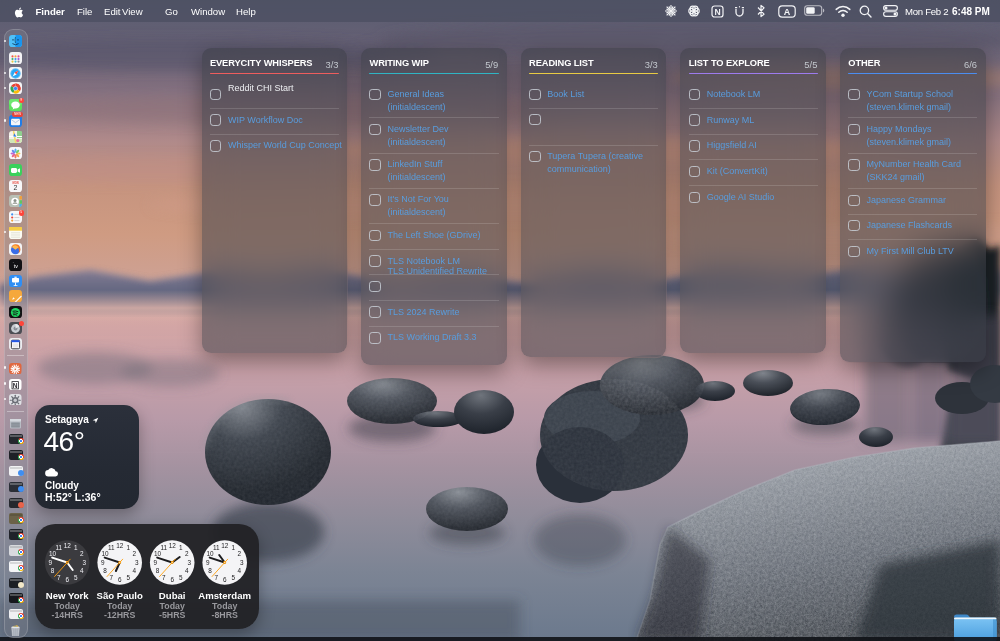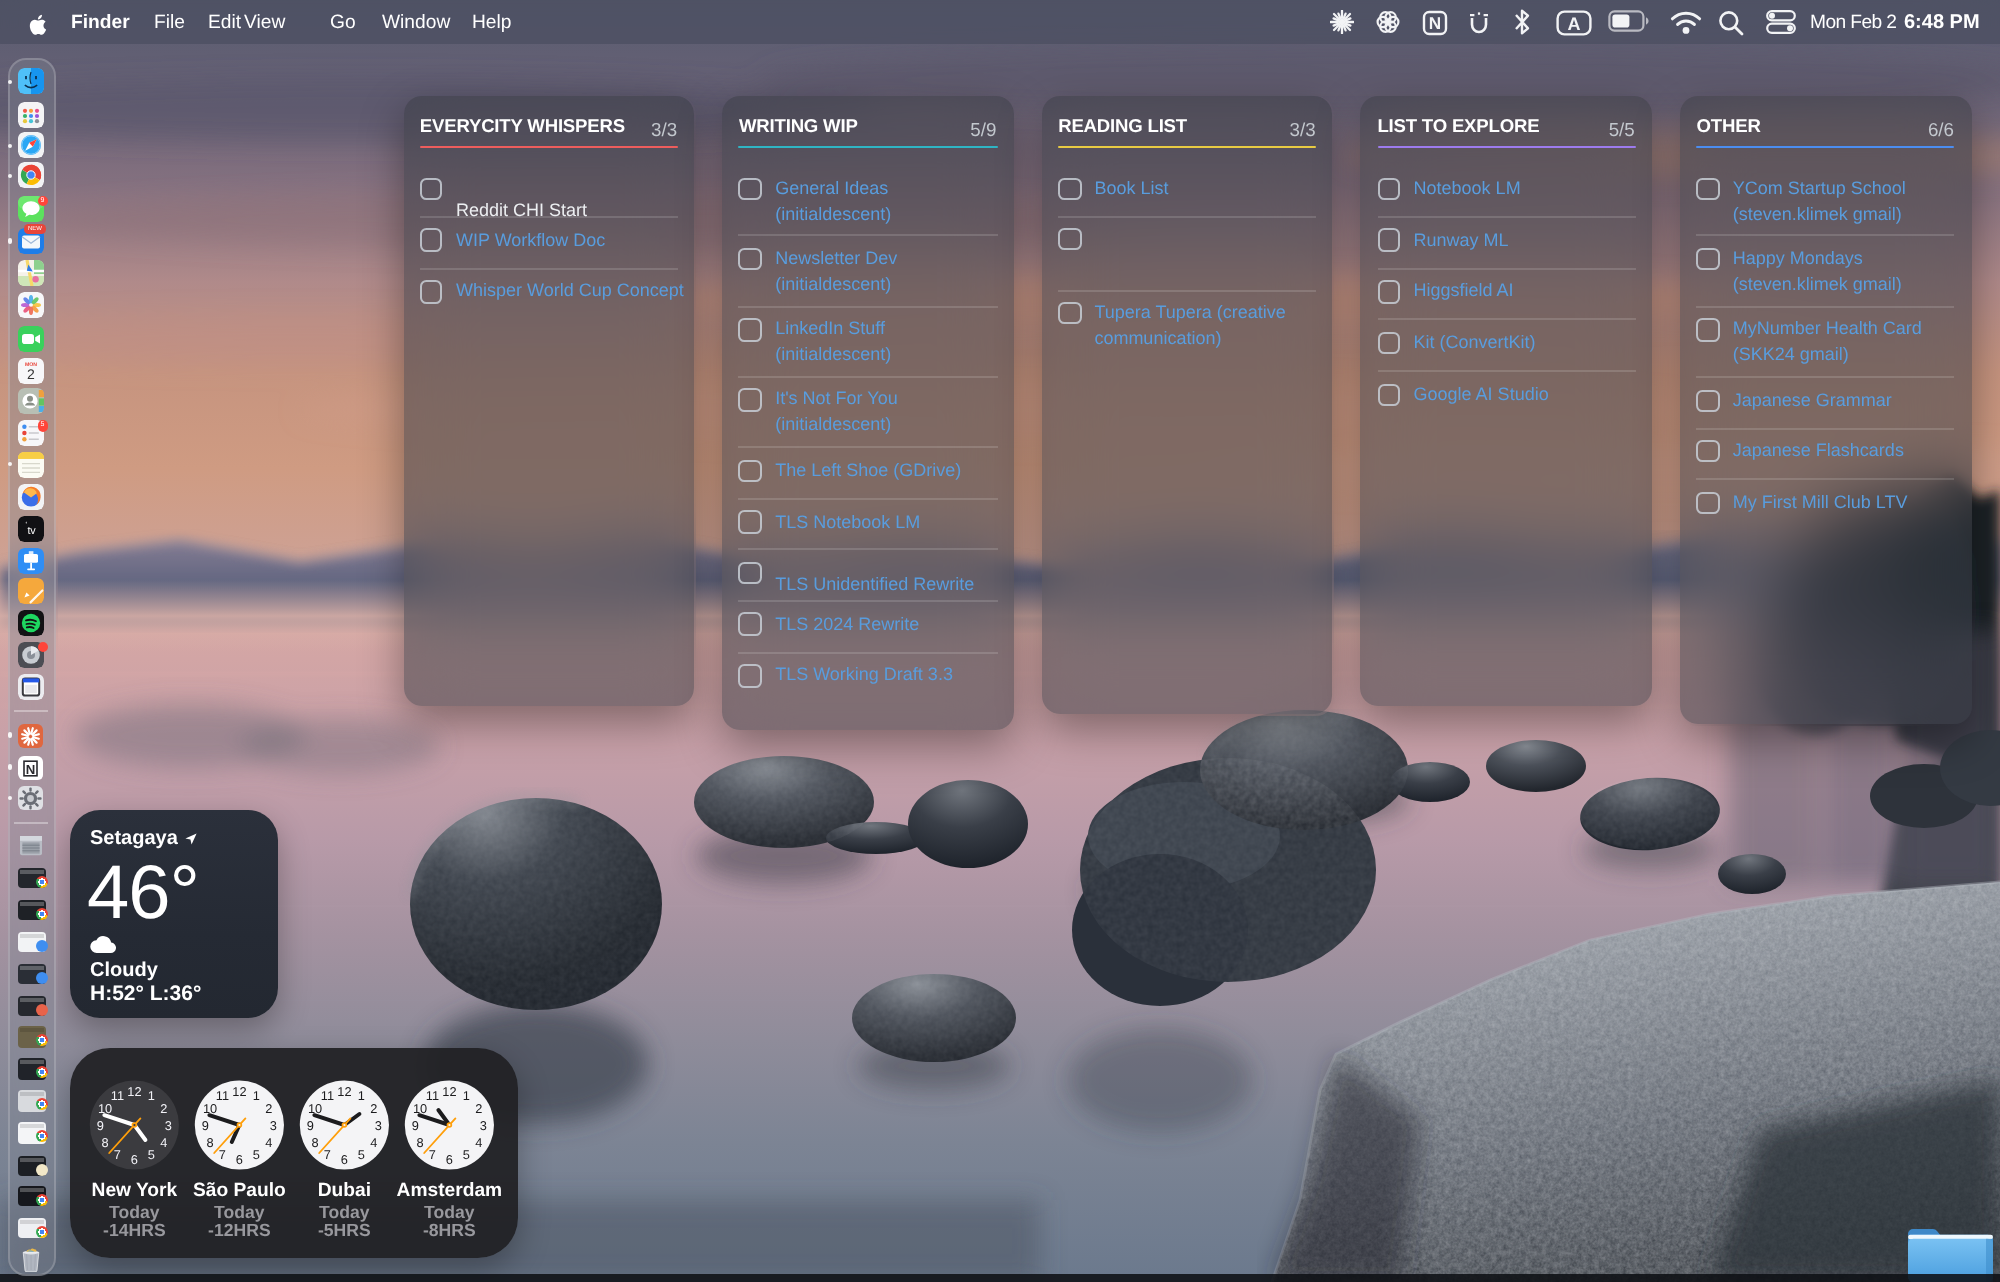--- a/index.html
+++ b/index.html
@@ -183,21 +183,21 @@
 <path d="M636,641 L650,600 L660,545 L668,527 L700,511 L745,490 L795,470 L855,457 L915,448 L1000,441 L1000,641 Z" fill="#dde2e6" filter="url(#grain2)" opacity="0.6"></path>
 <path d="M636,641 L650,600 L660,545 L668,527 L700,511 L745,490 L795,470 L855,457 L915,448 L1000,441" fill="none" stroke="#b4bac0" stroke-width="1.4" opacity="0.4"></path>
 <path d="M636,641 L655,590 L668,527 L710,560 L700,641 Z" fill="#1b1f26" opacity="0.5" filter="url(#blur6)"></path>
 <path d="M880,565 L1000,540 L1000,641 L855,641 Z" fill="#2b3037" opacity="0.75" filter="url(#blur6)"></path>
 </svg>
 <div class="panel" style="left:201.6px;top:47.5px;width:145.7px;height:305px">
       <div class="ptitle">EVERYCITY WHISPERS</div>
       <div class="pcount">3/3</div>
       <div class="pline" style="background:#ee5d5d"></div>
       <div class="cb" style="top:41.2px"></div>
-      <div class="itx" style="top:51px;color:#edeff2">Reddit CHI Start</div>
+      <div class="itx" style="top:34px;color:#edeff2">Reddit CHI Start</div>
       <div class="isep" style="top:60.5px"></div>
       <div class="cb" style="top:66.9px"></div>
       <div class="itx" style="top:66.1px;color:#599dde">WIP Workflow Doc</div>
       <div class="isep" style="top:86.2px"></div>
       <div class="cb" style="top:92.6px"></div>
       <div class="itx" style="top:91.8px;color:#599dde">Whisper World Cup Concept</div>
     </div>
 <div class="panel" style="left:361.2px;top:47.5px;width:145.7px;height:317.5px">
       <div class="ptitle">WRITING WIP</div>
       <div class="pcount">5/9</div>
@@ -214,21 +214,21 @@
       <div class="cb" style="top:146.7px"></div>
       <div class="itx" style="top:145.9px;color:#599dde">It's Not For You<br>(initialdescent)</div>
       <div class="isep" style="top:175.8px"></div>
       <div class="cb" style="top:182.2px"></div>
       <div class="itx" style="top:181.4px;color:#599dde">The Left Shoe (GDrive)</div>
       <div class="isep" style="top:201.5px"></div>
       <div class="cb" style="top:207.9px"></div>
       <div class="itx" style="top:207.1px;color:#599dde">TLS Notebook LM</div>
       <div class="isep" style="top:226.8px"></div>
       <div class="cb" style="top:233.2px"></div>
-      <div class="itx" style="top:238px;color:#599dde">TLS Unidentified Rewrite</div>
+      <div class="itx" style="top:217px;color:#599dde">TLS Unidentified Rewrite</div>
       <div class="isep" style="top:252.5px"></div>
       <div class="cb" style="top:258.9px"></div>
       <div class="itx" style="top:258.1px;color:#599dde">TLS 2024 Rewrite</div>
       <div class="isep" style="top:278.3px"></div>
       <div class="cb" style="top:284.7px"></div>
       <div class="itx" style="top:283.9px;color:#599dde">TLS Working Draft 3.3</div>
     </div>
 <div class="panel" style="left:520.8px;top:47.5px;width:145.7px;height:309.5px">
       <div class="ptitle">READING LIST</div>
       <div class="pcount">3/3</div>
@@ -279,21 +279,21 @@
       <div class="cb" style="top:172.4px"></div>
       <div class="itx" style="top:171.6px;color:#599dde">Japanese Flashcards</div>
       <div class="isep" style="top:191.7px"></div>
       <div class="cb" style="top:198.1px"></div>
       <div class="itx" style="top:197.3px;color:#599dde">My First Mill Club LTV</div>
     </div>
 <div id="weather">
 <div style="position:absolute;left:10px;top:9px;font-size:10px;font-weight:bold;color:#fff">Setagaya <svg width="7" height="7" viewBox="0 0 10 10" style="vertical-align:-0.5px">
           <path d="M9,1 L1,4.6 L4.6,5.4 L5.4,9 Z" fill="#fff"></path>
         </svg></div>
-<div style="position:absolute;left:8.5px;top:21px;font-size:38px;font-weight:400;color:#fff;letter-spacing:-0.5px">46°</div>
+<div style="position:absolute;left:8.5px;top:21px;font-size:28px;font-weight:400;color:#fff;letter-spacing:-0.5px">46°</div>
 <svg style="position:absolute;left:10px;top:63px" width="13" height="9" viewBox="0 0 13 9">
         <path d="M3.5,8.5 a3.2,3.2 0 0 1 -0.3,-6.4 a4,4 0 0 1 7.4,1.2 a2.6,2.6 0 0 1 -0.4,5.2 Z" fill="#fff"></path>
       </svg>
 <div style="position:absolute;left:10px;top:74.5px;font-size:10px;font-weight:bold;color:#fff">Cloudy</div>
 <div style="position:absolute;left:10px;top:86px;font-size:10.5px;font-weight:bold;color:#fff">H:52° L:36°</div>
 </div>
 <div id="clocks">
       <svg width="224" height="105" viewBox="0 0 224 105" style="position:absolute;left:0;top:0">
         <circle cx="32.2" cy="38.5" r="22.3" fill="#3b3b3f"></circle>
         <text x="40.7" y="26.1" font-size="6.4" fill="#f2f2f7" text-anchor="middle" font-family="Liberation Sans">1</text>

